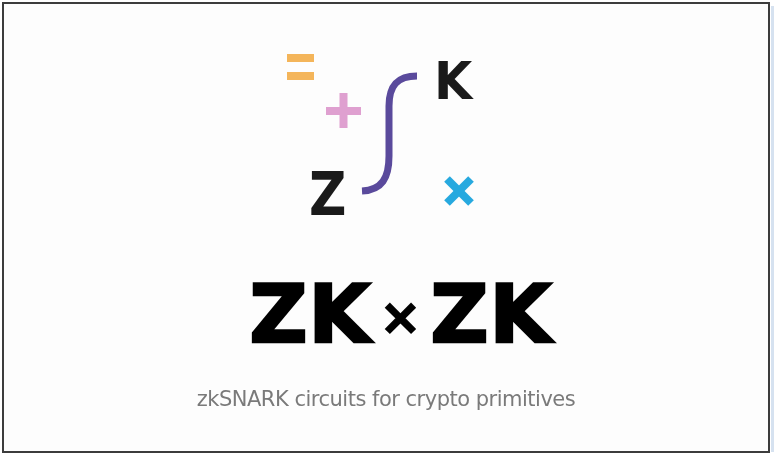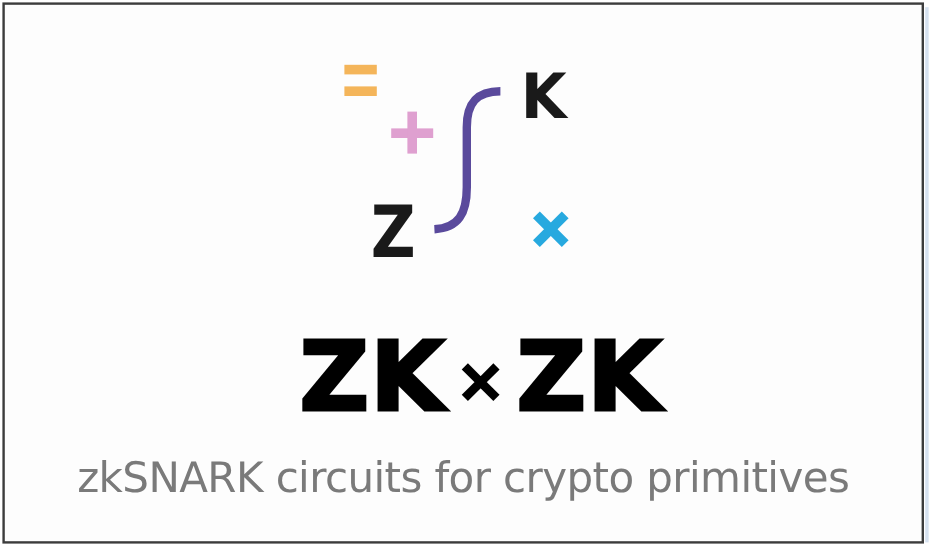--- a/index.html
+++ b/index.html
@@ -83,21 +83,21 @@
       margin: 0 8px;
       -webkit-text-stroke: 1.5px #000000;
     }
     .subtitle {
       position: absolute;
       left: 0;
       top: 378px;
       width: 764px;
       text-align: center;
       font-family: "DejaVu Sans", sans-serif;
-      font-size: 35px;
+      font-size: 21px;
       line-height: 34px;
       color: #7a7a7a;
       letter-spacing: -0.5px;
     }
   </style>
 </head>
 <body>
 
 <div class="stage">
   <div class="frame">

